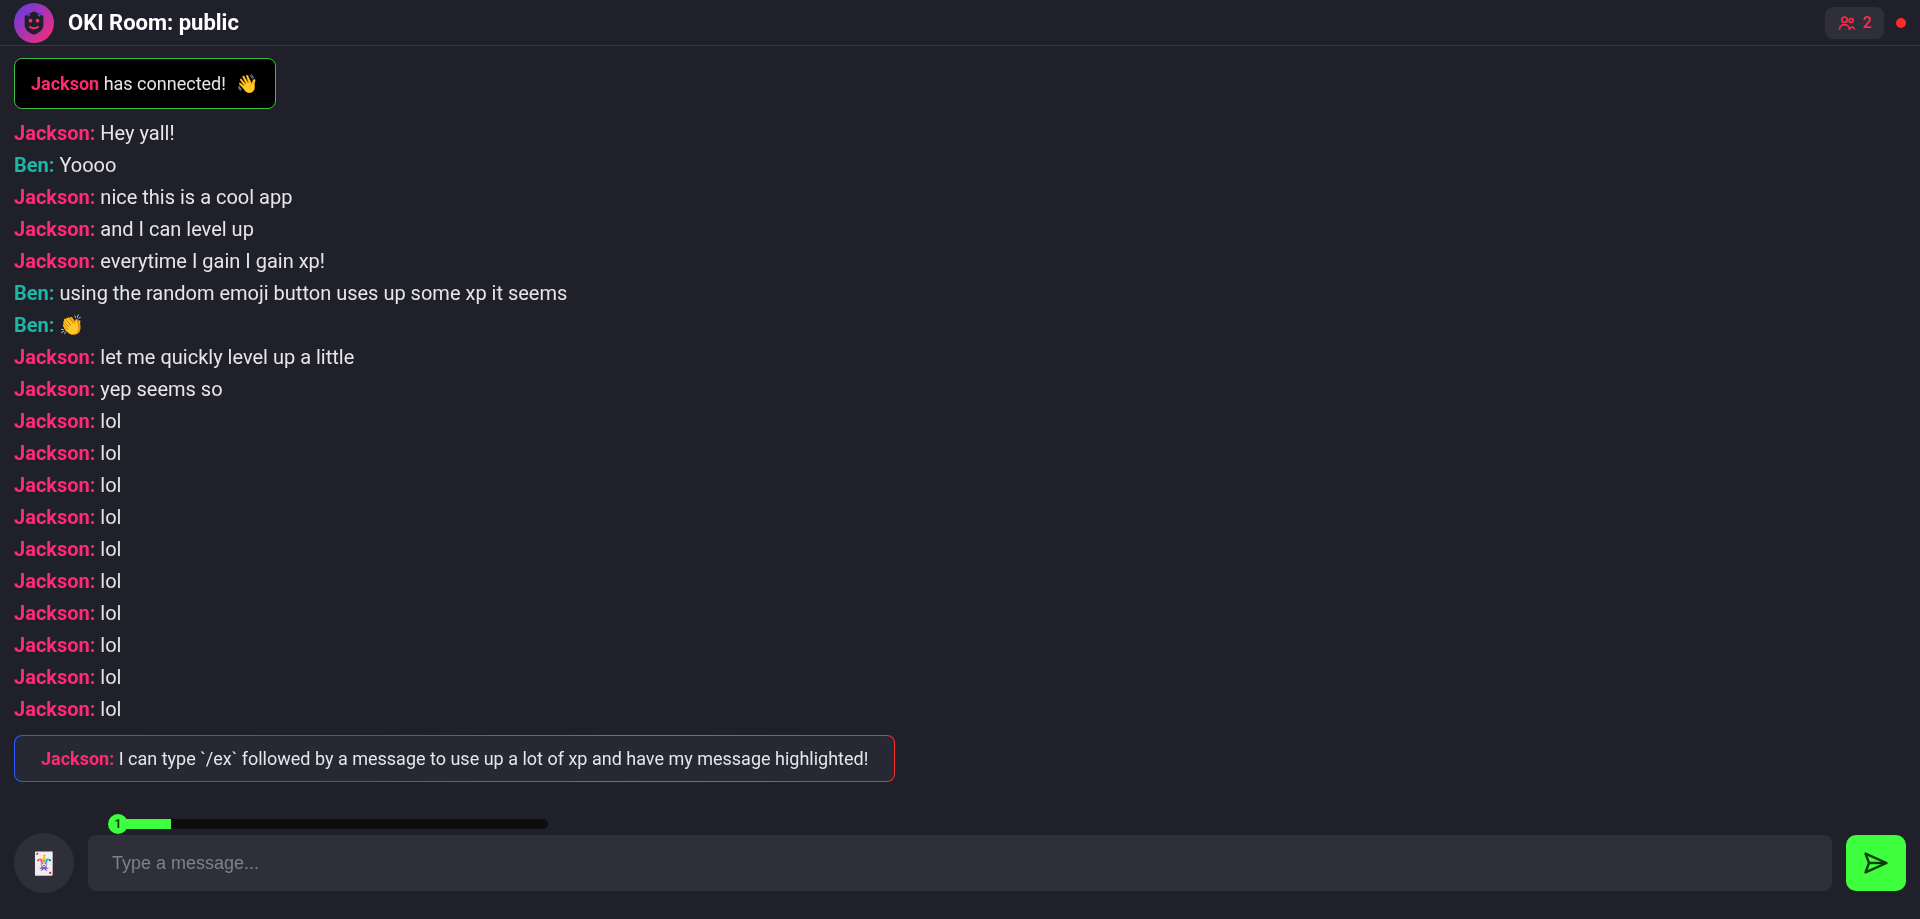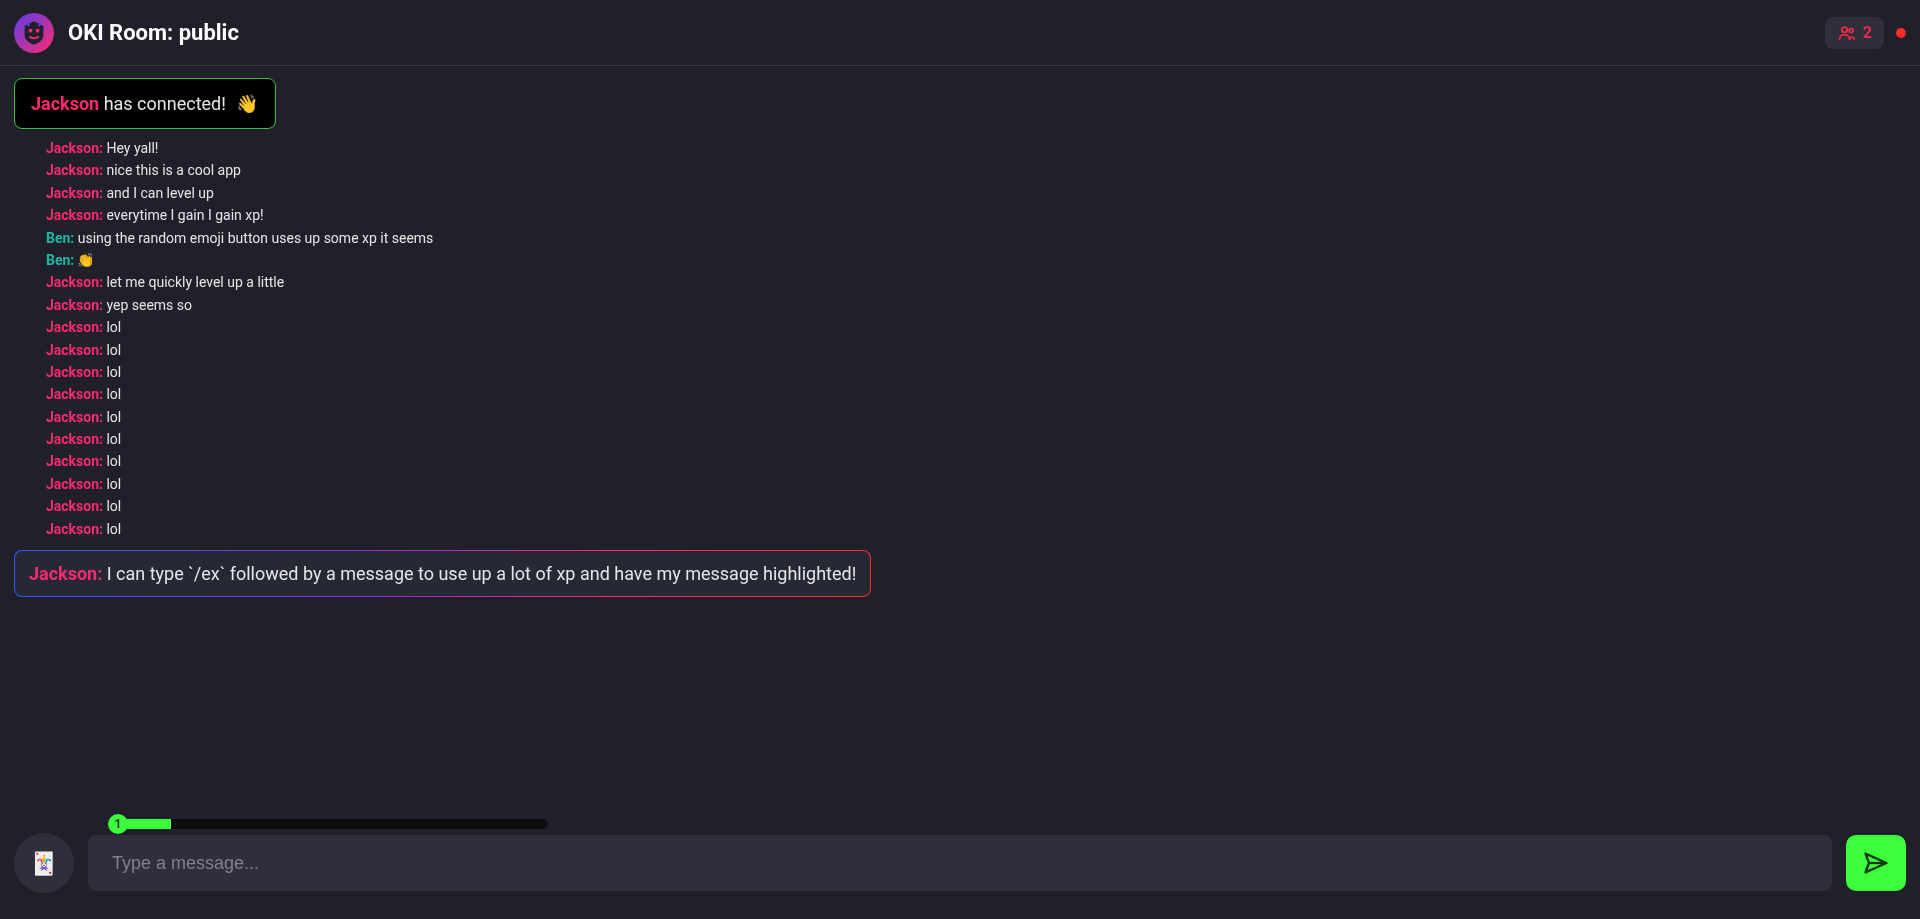--- a/index.html
+++ b/index.html
@@ -11,21 +11,21 @@
       background: #1f2029;
       color: #e6e6e6;
       font-family: -apple-system, BlinkMacSystemFont, "Segoe UI", Roboto, sans-serif;
       width: 1920px;
       height: 919px;
       overflow: hidden;
       display: flex;
       flex-direction: column;
     }
     .header {
-      height: 66px;
+      height: 46px;
       background: #1f2029;
       border-bottom: 1px solid #35363f;
       display: flex;
       align-items: center;
       padding: 0 14px;
       flex-shrink: 0;
     }
     .app-icon {
       width: 40px;
       height: 40px;
@@ -85,42 +85,41 @@
       background: #000000;
       border-radius: 8px;
       padding: 14px 16px;
       margin: 4px 0 8px 0;
       font-size: 18px;
     }
     .system-box .wave {
       margin-left: 6px;
     }
     .msg-line {
-      font-size: 14px;
+      font-size: 20px;
       line-height: 1.6;
       padding: 0 0;
-      margin-left: 32px;
     }
     .user-jackson {
       color: #ff2a71;
       font-weight: 700;
     }
     .user-ben {
       color: #1db5a6;
       font-weight: 700;
     }
     .msg-text {
       color: #e6e6e6;
     }
     .conn-text {
       color: #e6e6e6;
     }
     .highlight-box {
       border-radius: 8px;
-      padding: 12px 14px;
+      padding: 12px 26px;
       margin: 10px 0 4px 0;
       font-size: 18px;
       display: inline-block;
       border: 1px solid transparent;
       background:
         linear-gradient(#262833, #262833) padding-box,
         linear-gradient(90deg, #2a5cff 0%, #8a2ae0 40%, #ff2a71 70%, #ff2a2a 100%) border-box;
     }
     .footer {
       height: 100px;
@@ -229,20 +228,21 @@
       </svg>
       <span>2</span>
     </div>
     <div class="status-dot"></div>
   </div>
 </div>
 
 <div class="chat-area" id="chat-area">
     <div><div class="system-box"><span class="user-jackson">Jackson</span><span class="conn-text">  has connected!  </span><span class="wave">👋</span></div></div>
     <div class="msg-line"><span class="user-jackson">Jackson:</span><span class="msg-text"> Hey yall!</span></div>
+    <div class="msg-line"><span class="user-ben">Ben:</span><span class="msg-text"> Yoooo</span></div>
     <div class="msg-line"><span class="user-jackson">Jackson:</span><span class="msg-text"> nice this is a cool app</span></div>
     <div class="msg-line"><span class="user-jackson">Jackson:</span><span class="msg-text"> and I can level up</span></div>
     <div class="msg-line"><span class="user-jackson">Jackson:</span><span class="msg-text"> everytime I gain I gain xp!</span></div>
     <div class="msg-line"><span class="user-ben">Ben:</span><span class="msg-text"> using the random emoji button uses up some xp it seems</span></div>
     <div class="msg-line"><span class="user-ben">Ben:</span><span class="msg-text"> 👏</span></div>
     <div class="msg-line"><span class="user-jackson">Jackson:</span><span class="msg-text"> let me quickly level up a little</span></div>
     <div class="msg-line"><span class="user-jackson">Jackson:</span><span class="msg-text"> yep seems so</span></div>
     <div class="msg-line"><span class="user-jackson">Jackson:</span><span class="msg-text"> lol</span></div>
     <div class="msg-line"><span class="user-jackson">Jackson:</span><span class="msg-text"> lol</span></div>
     <div class="msg-line"><span class="user-jackson">Jackson:</span><span class="msg-text"> lol</span></div>

